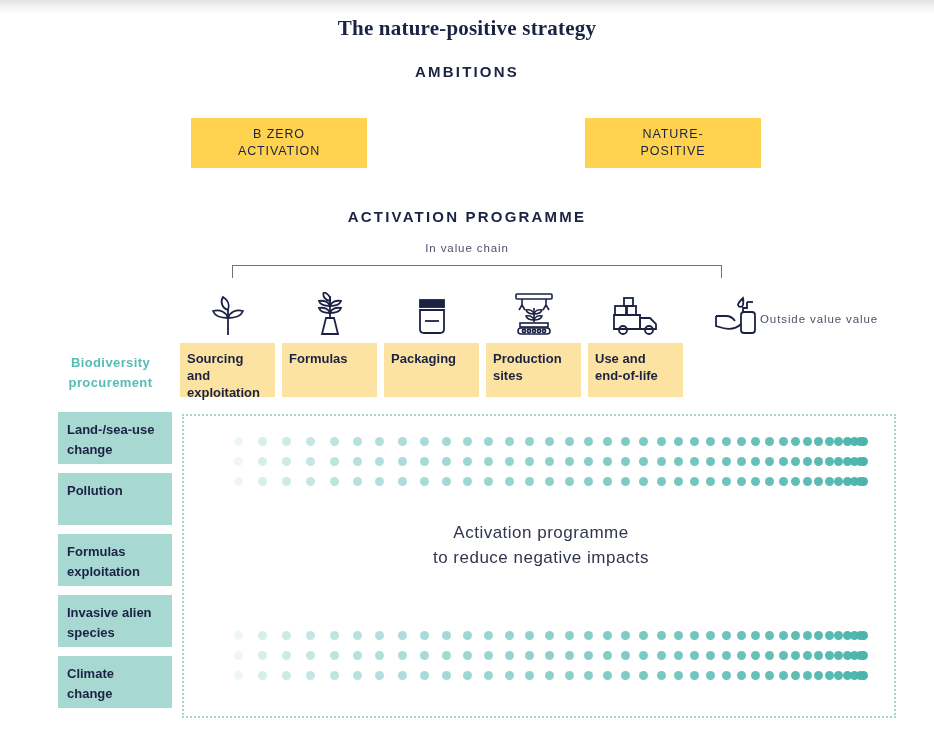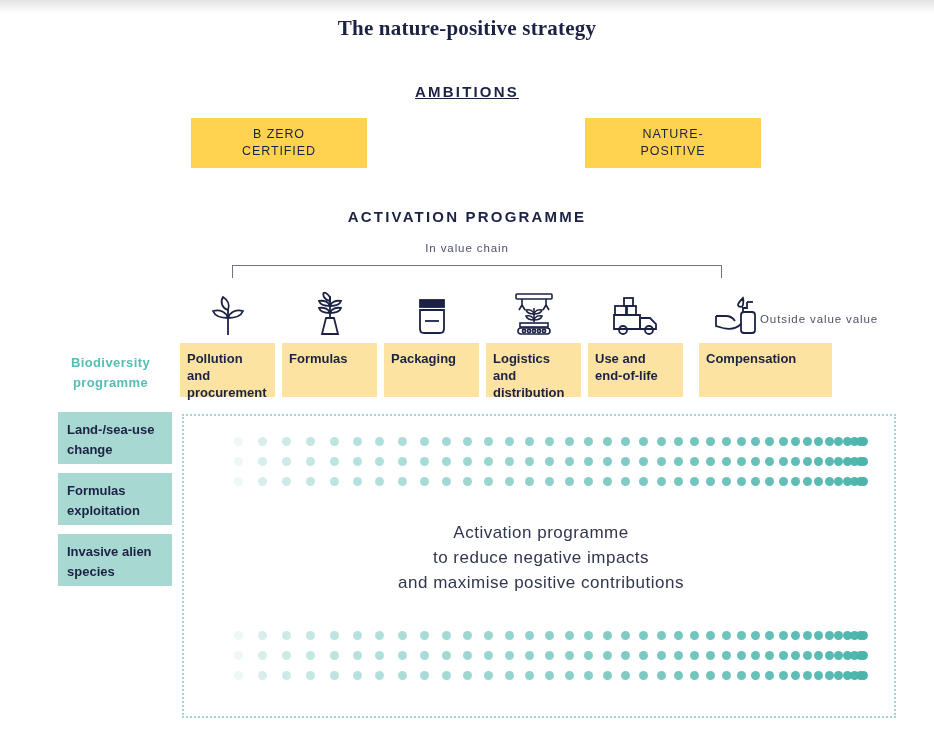--- a/index.html
+++ b/index.html
@@ -37,21 +37,21 @@
   .section-heading {
     position: absolute;
     left: 0;
     width: 934px;
     text-align: center;
     font-size: 15px;
     font-weight: bold;
     color: #1b2244;
     letter-spacing: 2.2px;
   }
-  #ambitions-heading { top: 83px; text-decoration: underline; }
+  #ambitions-heading { top: 63px; }
   #activation-heading { top: 208px; }
 
   .ambition-row {
     position: absolute;
     top: 118px;
     left: 191px;
     width: 570px;
     display: flex;
     justify-content: space-between;
   }
@@ -217,21 +217,21 @@
 
 <div class="top-fade"></div>
 
 <div class="page-title">The nature-positive strategy</div>
 
 <div class="section-heading" id="ambitions-heading">AMBITIONS</div>
 
 <div class="ambition-row">
   <div class="ambition-box">
     <span>B ZERO</span>
-    <span>CERTIFIED</span>
+    <span>ACTIVATION</span>
   </div>
   <div class="ambition-box">
     <span>NATURE-</span>
     <span>POSITIVE</span>
   </div>
 </div>
 
 <div class="section-heading" id="activation-heading">ACTIVATION PROGRAMME</div>
 
 <div class="in-value-chain-label">In value chain</div>
@@ -304,36 +304,37 @@
       <path d="M3 22 L3 32 L10 34 C18 36 24 34 28 30"></path>
       <path d="M3 22 L13 22 C17 22 20 24 22 27"></path>
     </svg>
   </div>
 </div>
 
 <div class="outside-label">Outside value value</div>
 
 <div class="biodiversity-label">
   <div>Biodiversity</div>
-  <div>programme</div>
+  <div>procurement</div>
 </div>
 
 <div class="chain-row">
-  <div class="chain-box">Pollution and procurement</div>
+  <div class="chain-box">Sourcing and exploitation</div>
   <div class="chain-box">Formulas</div>
   <div class="chain-box">Packaging</div>
-  <div class="chain-box">Logistics and distribution</div>
+  <div class="chain-box">Production sites</div>
   <div class="chain-box">Use and end-of-life</div>
-  <div class="chain-box outside">Compensation</div>
 </div>
 
 <div class="challenge-col">
   <div class="challenge-box h2line">Land-/sea-use change</div>
+  <div class="challenge-box h1line">Pollution</div>
   <div class="challenge-box h2line">Formulas exploitation</div>
   <div class="challenge-box h2line">Invasive alien species</div>
+  <div class="challenge-box h2line">Climate change</div>
 </div>
 
 <div class="activation-panel">
   <div class="dot-band top" id="dot-band-top">
       <div class="dot-row">
         <div class="dot" style="left: 0px; opacity: 0.1;"></div>
         <div class="dot" style="left: 24.3px; opacity: 0.224;"></div>
         <div class="dot" style="left: 48.4px; opacity: 0.281;"></div>
         <div class="dot" style="left: 72.1px; opacity: 0.326;"></div>
         <div class="dot" style="left: 95.5px; opacity: 0.365;"></div>
@@ -448,21 +449,20 @@
         <div class="dot" style="left: 600.2px; opacity: 0.945;"></div>
         <div class="dot" style="left: 608.6px; opacity: 0.959;"></div>
         <div class="dot" style="left: 615.9px; opacity: 0.973;"></div>
         <div class="dot" style="left: 621.7px; opacity: 0.987;"></div>
         <div class="dot" style="left: 625px; opacity: 1;"></div>
       </div>
     </div>
   <div class="panel-message">
     <div>Activation programme</div>
     <div>to reduce negative impacts</div>
-    <div>and maximise positive contributions</div>
   </div>
   <div class="dot-band bottom" id="dot-band-bottom">
       <div class="dot-row">
         <div class="dot" style="left: 0px; opacity: 0.1;"></div>
         <div class="dot" style="left: 24.3px; opacity: 0.224;"></div>
         <div class="dot" style="left: 48.4px; opacity: 0.281;"></div>
         <div class="dot" style="left: 72.1px; opacity: 0.326;"></div>
         <div class="dot" style="left: 95.5px; opacity: 0.365;"></div>
         <div class="dot" style="left: 118.6px; opacity: 0.399;"></div>
         <div class="dot" style="left: 141.4px; opacity: 0.431;"></div>

